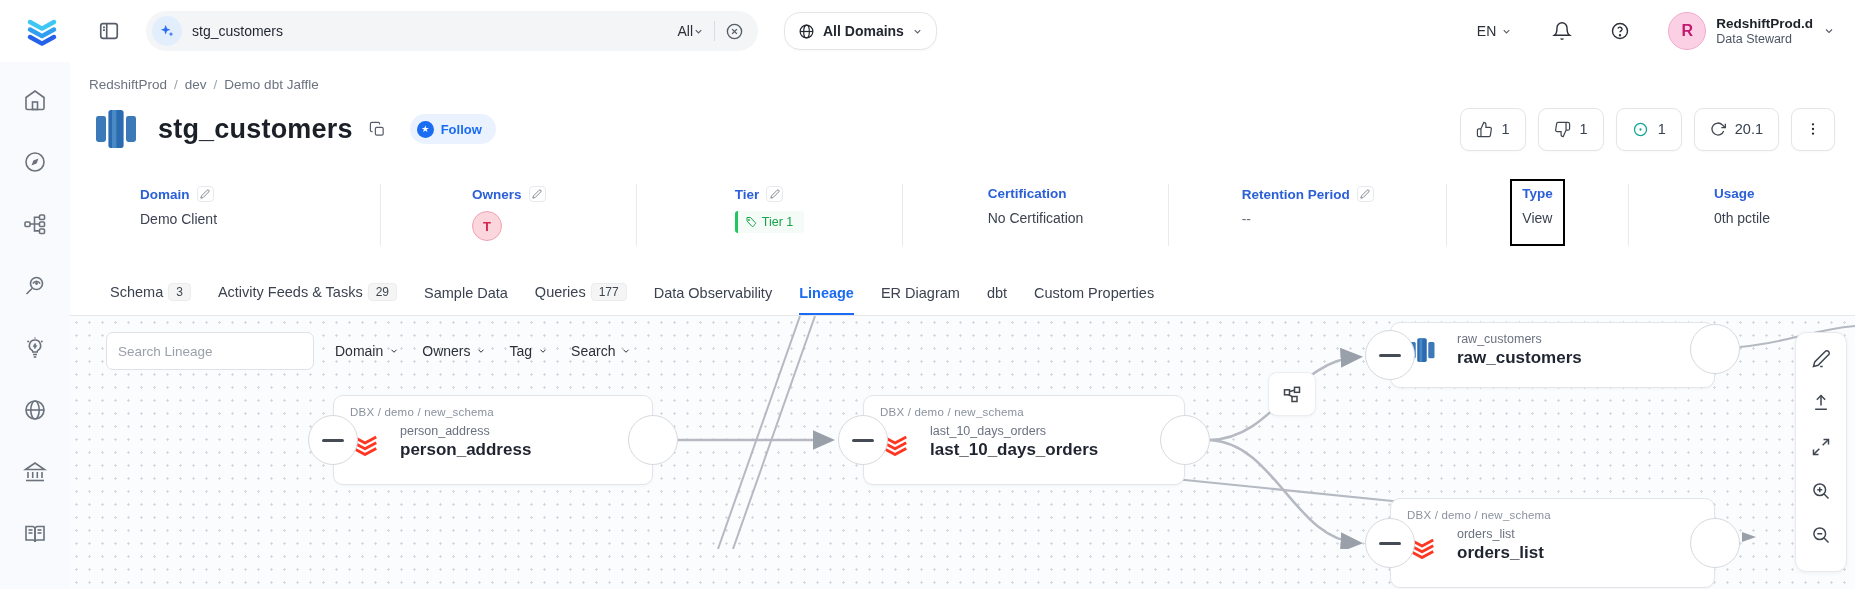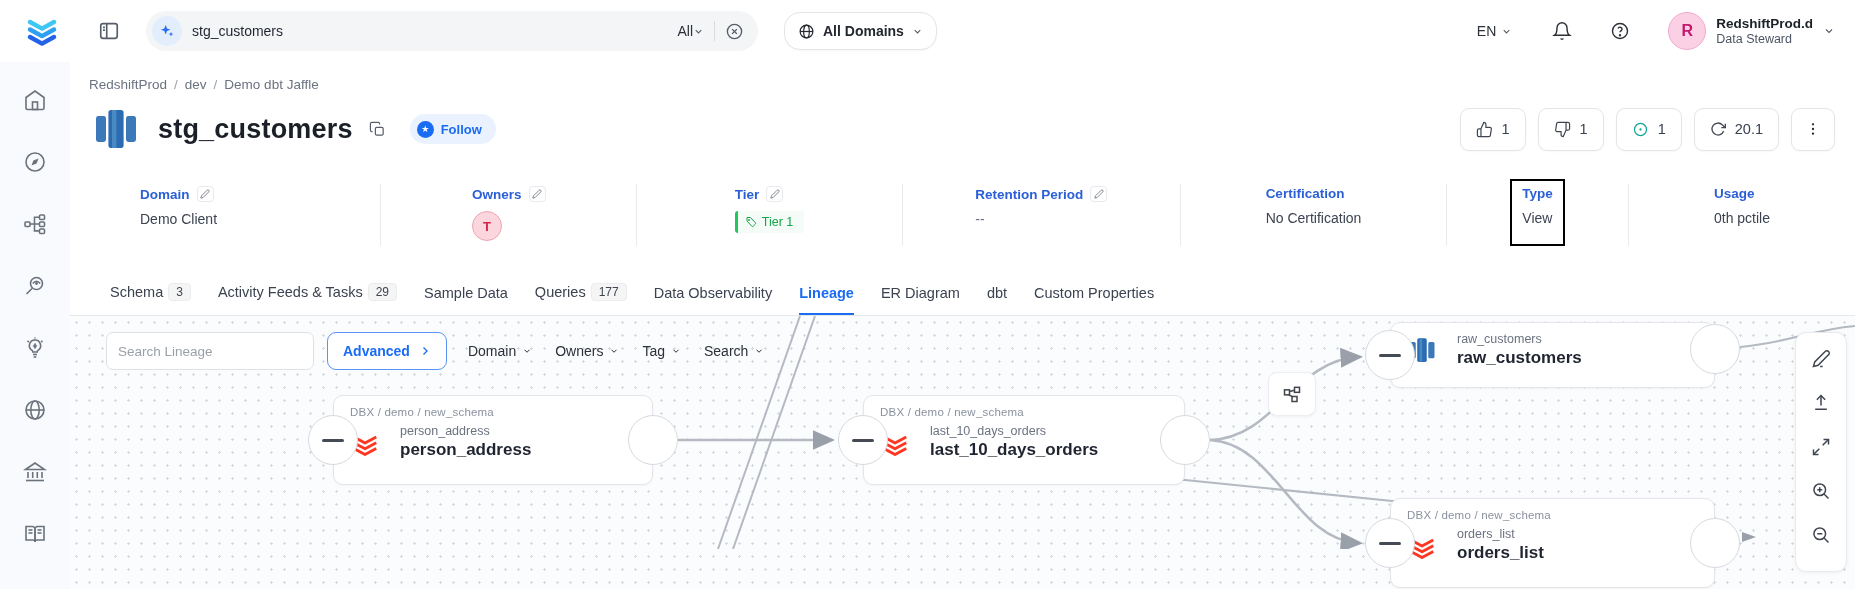--- a/index.html
+++ b/index.html
@@ -355,39 +355,39 @@
               </span>
             <span class="tier-badge">
               <svg width="12" height="12" viewBox="0 0 24 24" fill="none" stroke="#16a34a" stroke-width="2">
                   <path d="M20.6 13.4 11 3H4v7l9.6 10.4a2 2 0 0 0 2.8 0l4.2-4.2a2 2 0 0 0 0-2.8z"></path>
                   <circle cx="8" cy="8" r="1" fill="#16a34a"></circle>
                 </svg>
               <span>Tier 1</span>
             </span>
           </div>
         </div>
+        <div class="sum-col" style="flex:276 0 0;">
+          <div class="sum-inner">
+            <span class="sum-label">
+                <span>Certification</span>
+              </span>
+            <span class="sum-value">No Certification</span>
+          </div>
+        </div>
         <div class="sum-col" style="flex:288 0 0;">
           <div class="sum-inner">
             <span class="sum-label">
                 <span>Retention Period</span>
               <span class="edit-box">
                   <svg width="10" height="10" viewBox="0 0 24 24" fill="none" stroke="#6b7280" stroke-width="2">
                     <path d="M17 3a2.83 2.83 0 1 1 4 4L7.5 20.5 2 22l1.5-5.5z"></path>
                   </svg>
                 </span>
               </span>
             <span class="sum-value muted">--</span>
-          </div>
-        </div>
-        <div class="sum-col" style="flex:276 0 0;">
-          <div class="sum-inner">
-            <span class="sum-label">
-                <span>Certification</span>
-              </span>
-            <span class="sum-value">No Certification</span>
           </div>
         </div>
         <div class="sum-col" style="flex:188 0 0; border-right:1px solid #e9eaee;">
           <div class="type-box">
             <div class="sum-inner">
               <span class="sum-label">
                   <span>Type</span>
                 </span>
               <span class="sum-value">View</span>
             </div>
@@ -454,26 +454,20 @@
           <polygon points="1672,216 1686,221 1672,226" fill="#9aa0a9"></polygon>
         </svg>
 
         <div class="lin-toolbar">
           <div class="lin-search">
             <input placeholder="Search Lineage" style="">
             <svg width="11" height="11" viewBox="0 0 24 24" fill="none" stroke="#9aa0aa" stroke-width="2.2">
                 <polyline points="6 9 12 15 18 9"></polyline>
               </svg>
           </div>
-          <span class="advanced-btn">
-            <span>Advanced</span>
-            <svg width="12" height="12" viewBox="0 0 24 24" fill="none" stroke="#1a6cf2" stroke-width="2.6">
-                <polyline points="9 5 16 12 9 19"></polyline>
-              </svg>
-          </span>
           <div class="filters">
             <span class="filter">
                 <span>Domain</span>
                 <svg width="10" height="10" viewBox="0 0 24 24" fill="none" stroke="#2b3039" stroke-width="2.4">
                   <polyline points="6 9 12 15 18 9"></polyline>
                 </svg>
               </span>
             <span class="filter">
                 <span>Owners</span>
                 <svg width="10" height="10" viewBox="0 0 24 24" fill="none" stroke="#2b3039" stroke-width="2.4">

